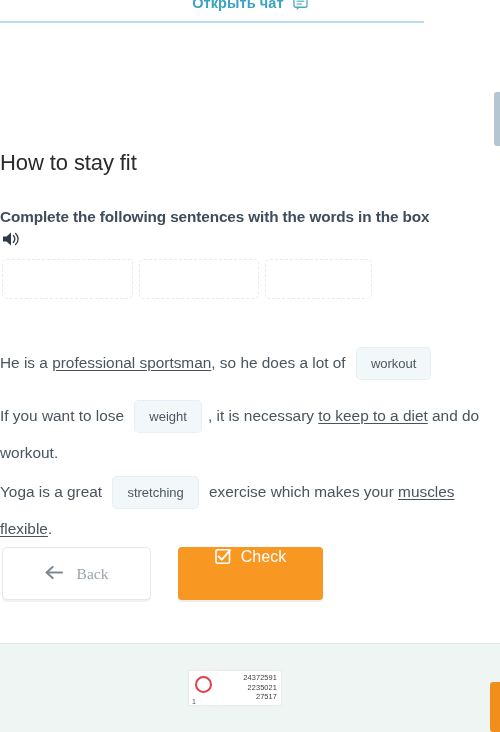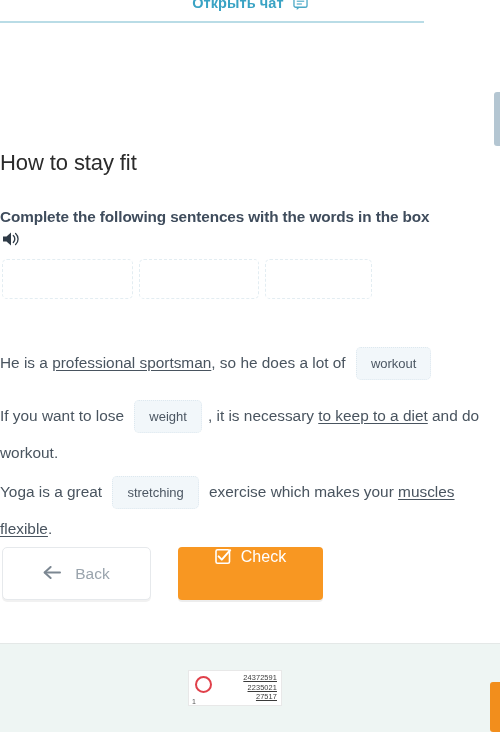--- a/index.html
+++ b/index.html
@@ -150,21 +150,21 @@
   #back-button {
     position: absolute;
     left: 2px; top: 0;
     width: 149px; height: 53px;
     box-sizing: border-box;
     background: #ffffff;
     border: 1px solid #e6e9ec;
     border-radius: 5px;
     color: #9aa4ad;
     font-size: 15.5px;
-    font-family: Liberation Sans, sans-serif;
+    font-family: Liberation Serif, serif;
     display: flex;
     align-items: center;
     justify-content: center;
     gap: 13px;
     cursor: pointer;
     box-shadow: 0 2px 0 rgba(0,0,0,.055);
   }
   #back-button .arrow-ico { display: inline-block; color: #7c8792; }
   #check-button {
     position: absolute;
@@ -216,21 +216,20 @@
     color: #555;
   }
   #watermark .wm-nums {
     position: absolute;
     right: 4px; top: 2px;
     text-align: right;
     font-size: 7.4px;
     line-height: 9.6px;
     color: #3a3a3a;
     letter-spacing: .1px;
-    text-decoration: underline;
   }
 
   
   #scroll-indicator {
     position: absolute;
     right: 0; top: 92px;
     width: 6px; height: 54px;
     background: #b4c6d2;
     border-radius: 3px 0 0 3px;
     cursor: pointer;

